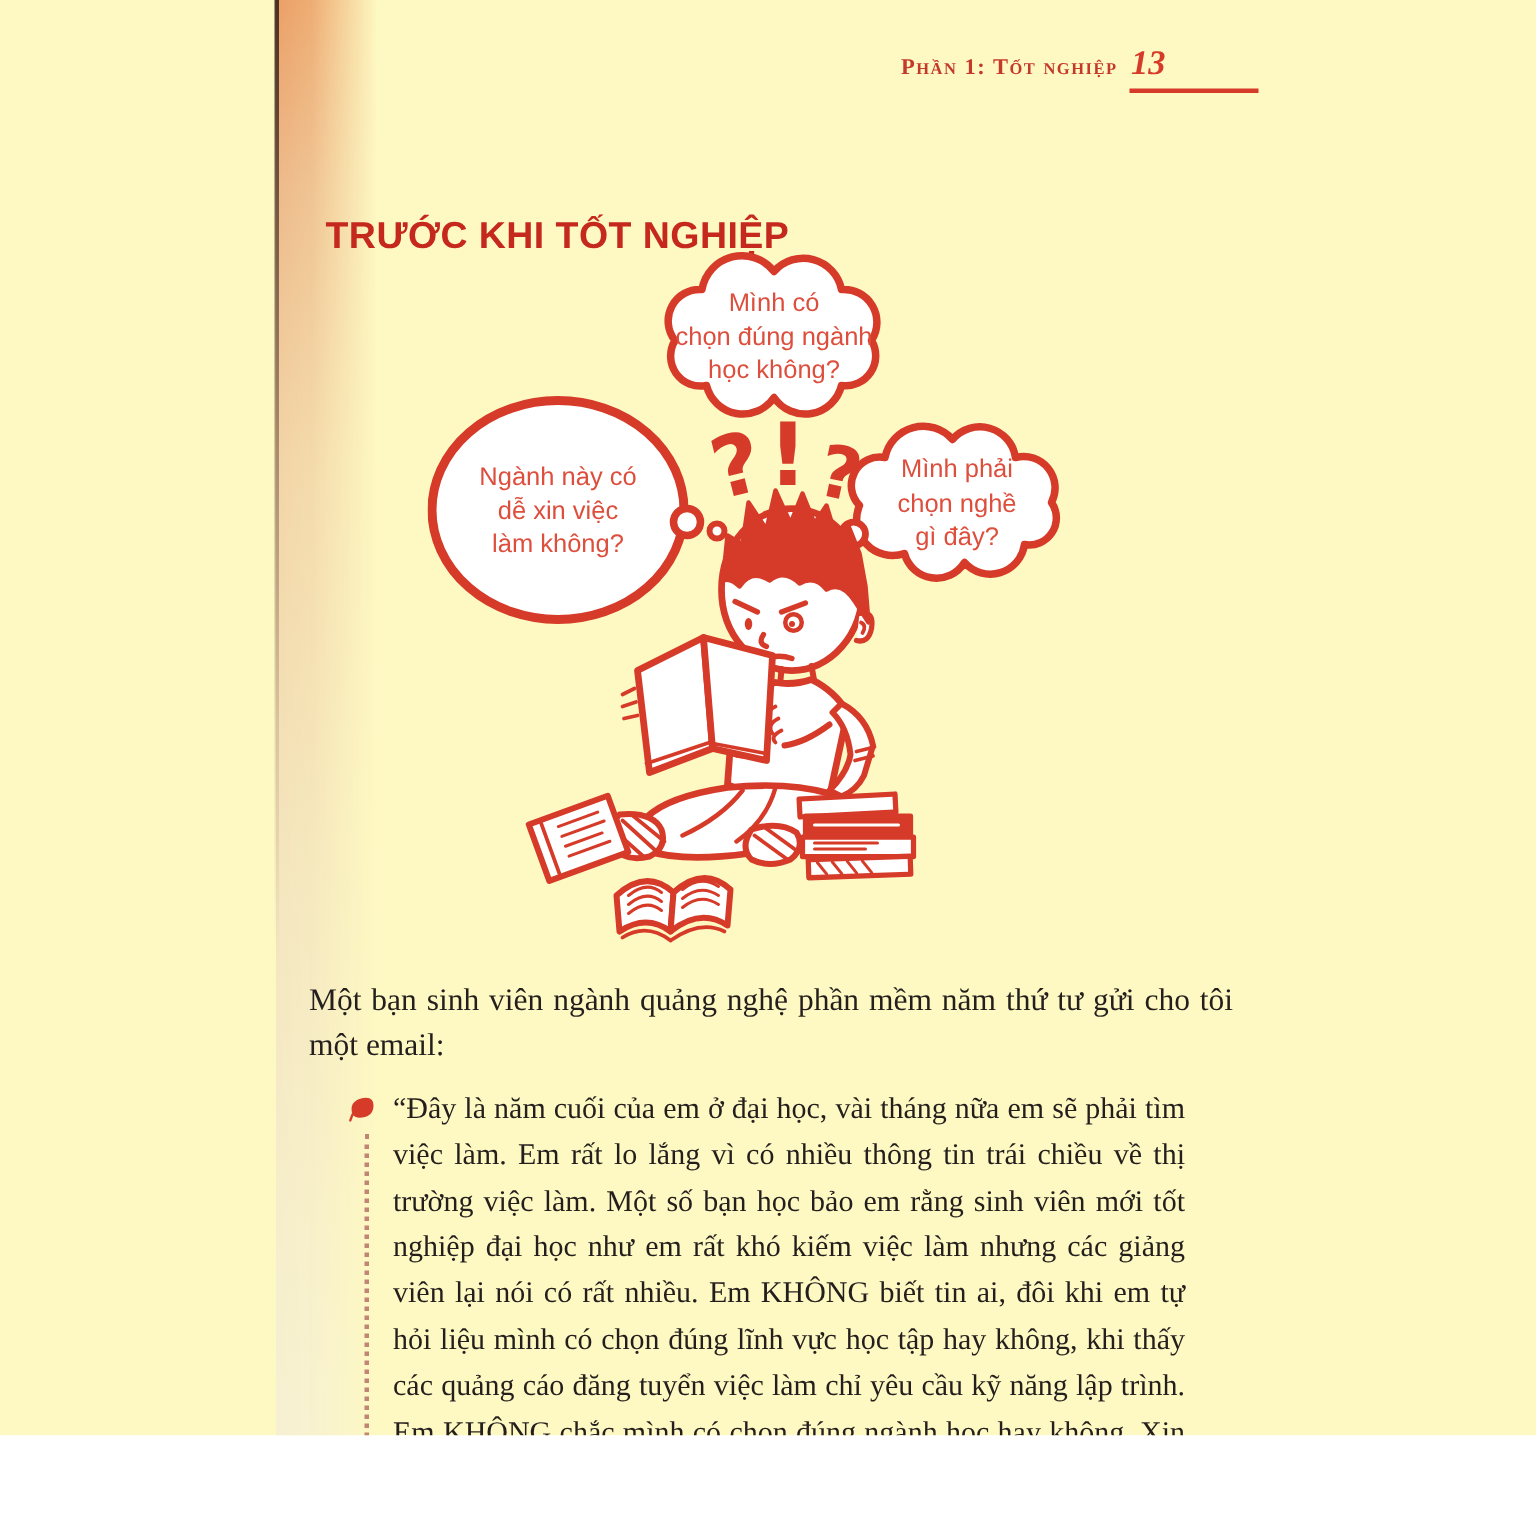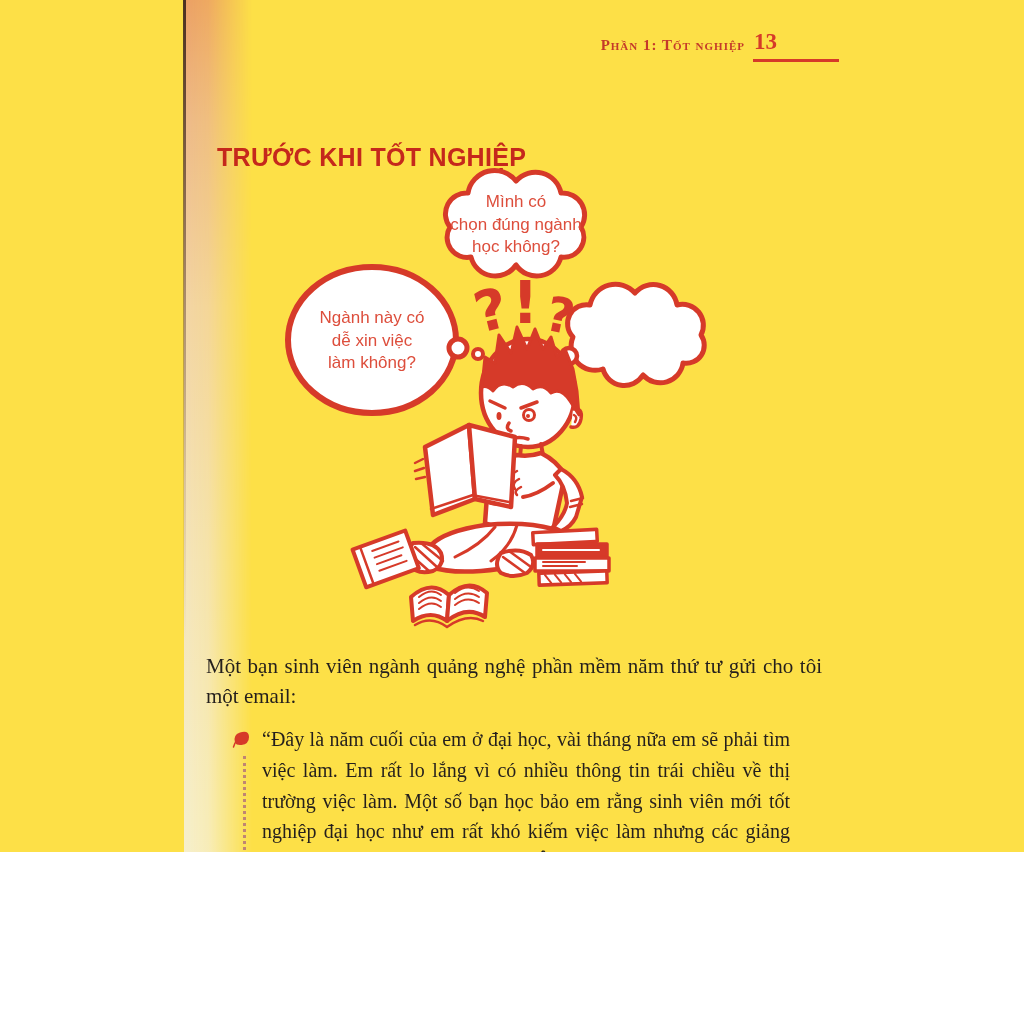--- a/index.html
+++ b/index.html
@@ -2,33 +2,33 @@
 <html style="--accent: #d63a29; --title-red: #c5281c; --bubble-red: #dd4e3c; --ink: #241f1d;"><head>
 <meta charset="utf-8">
 <style>
   :root{
     --accent:#d63a29;
     --title-red:#c5281c;
     --bubble-red:#dd4e3c;
     --ink:#241f1d;
   }
   html,body{margin:0;padding:0;background:#ffffff;}
-  .canvas{position:relative;width:1024px;height:852px;background:#fde047;overflow:hidden;
+  .canvas{position:relative;width:1024px;height:957px;background:#fef9c3;overflow:hidden;
           font-family:"Liberation Serif",serif;}
   
   .spine{position:absolute;left:184px;top:0;width:80px;height:1024px;
     background:linear-gradient(180deg,#eb9f66 0%,#edb98a 12%,#f2d4a6 30%,#f4e4bc 55%,#f6eecb 80%,#f7f1d6 100%);
     -webkit-mask-image:linear-gradient(90deg,#000 0%,rgba(0,0,0,.85) 30%,transparent 85%);
     mask-image:linear-gradient(90deg,#000 0%,rgba(0,0,0,.85) 30%,transparent 85%);}
   .spine-line{position:absolute;left:183px;top:0;width:3px;height:640px;
     background:linear-gradient(180deg,rgba(58,36,26,.9),rgba(92,62,46,.5) 45%,rgba(124,92,70,.22) 75%,transparent);}
   
   .hdr-label{position:absolute;left:545px;top:37px;width:200px;text-align:right;
     font-variant:small-caps;font-weight:bold;font-size:15px;letter-spacing:1px;color:#c43a2a;}
-  .hdr-num{position:absolute;left:754px;top:29px;font-size:23px;font-weight:bold;color:var(--accent);}
+  .hdr-num{position:absolute;left:754px;top:29px;font-size:23px;font-weight:bold;color:var(--accent);font-style:italic;}
   .hdr-rule{position:absolute;left:753px;top:59px;width:86px;height:3px;background:var(--accent);}
   
   .title{position:absolute;left:217px;top:113px;font-family:"Liberation Sans",sans-serif;
     font-weight:bold;font-size:25px;letter-spacing:.3px;color:var(--title-red);margin-top:30px;}
   
   .illus{position:absolute;left:285px;top:165px;width:465px;height:480px;}
   .illus svg{position:absolute;left:0;top:0;}
   .bubble-text{position:absolute;white-space:pre-line;text-align:center;
     font-family:"Liberation Sans",sans-serif;font-size:17px;line-height:1.33;color:var(--bubble-red);}
   .bt-top{left:136px;top:26px;width:190px;}
@@ -165,20 +165,23 @@
         </g>
       </g>
     </svg>
 
     <div class="bubble-text bt-left">Ngành này có
 dễ xin việc
 làm không?</div>
     <div class="bubble-text bt-top">Mình có
 chọn đúng ngành
 học không?</div>
+    <div class="bubble-text bt-right">Mình phải
+chọn nghề
+gì đây?</div>
   </div>
 
   <div class="intro">Một bạn sinh viên ngành quảng nghệ phần mềm năm thứ tư gửi cho tôi một email:</div>
 
   <div class="quote">
     <svg class="leaf" width="20" height="22" viewBox="0 0 20 22">
       <path d="M3,13 Q0.5,5 8,2.5 Q17,0 17,7 Q17,14 9.5,15 Q4.5,15.5 3,13 Z" fill="#d63a29"></path>
       <path d="M3,13 L1.5,17" stroke="#d63a29" stroke-width="1.5" stroke-linecap="round"></path>
     </svg>
     <div class="dotline"></div>

